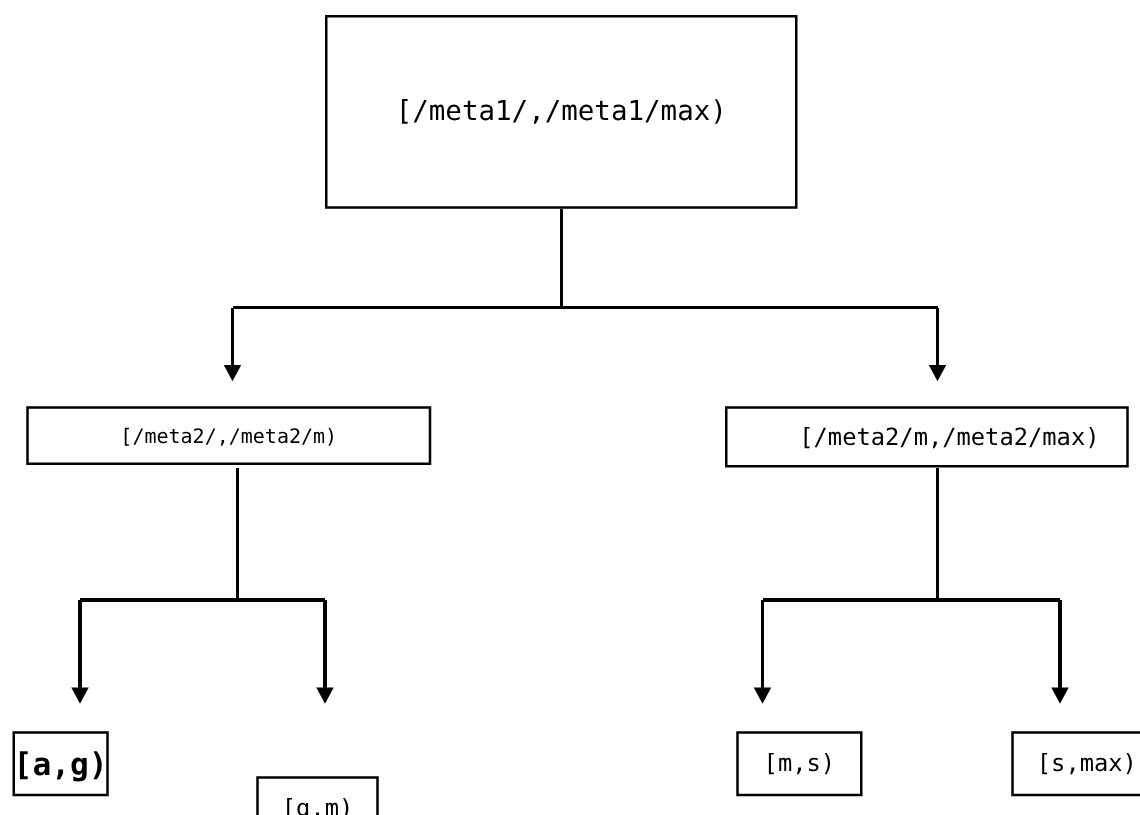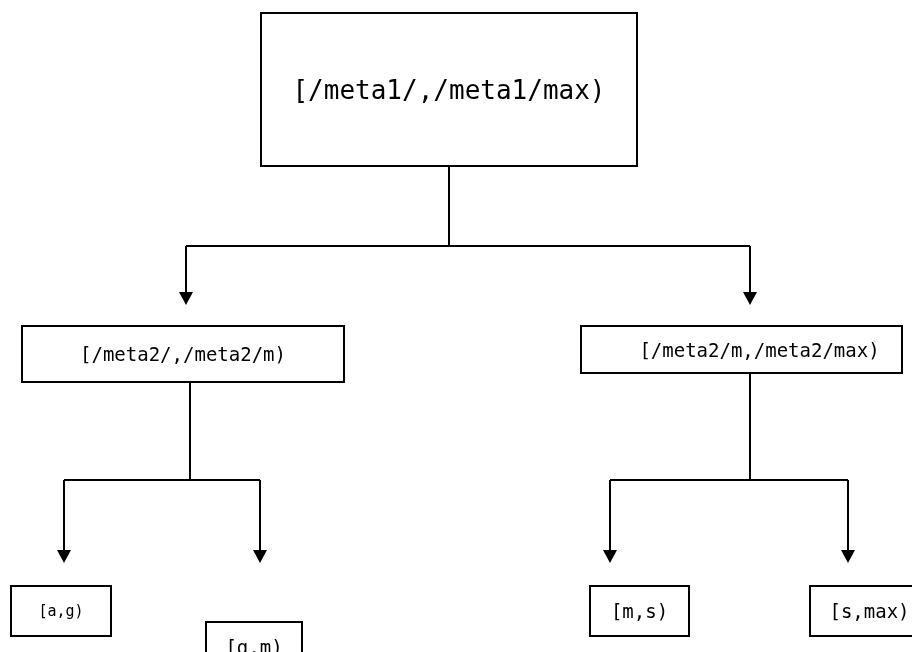--- a/index.html
+++ b/index.html
@@ -38,46 +38,47 @@
     display: block;
     white-space: pre;
     letter-spacing: 0px;
   }
   
   #node-root {
     left: 260px;
     top: 12px;
     width: 378px;
     height: 155px;
-    font-size: 26px;
+    font-size: 22px;
   }
   
   #node-left-mid {
     left: 21px;
     top: 325px;
     width: 324px;
-    height: 58px;
-    font-size: 19px;
+    height: 47px;
+    font-size: 16px;
     text-align: center;
   }
   #node-right-mid {
     left: 580px;
     top: 325px;
     width: 323px;
     height: 49px;
     font-size: 19px;
     padding-left: 36px;
   }
   
   #node-leaf-ag {
     left: 10px;
     top: 585px;
-    width: 102px;
+    width: 77px;
     height: 52px;
-    font-size: 15px;
+    font-size: 25px;
+    font-weight: bold;
   }
   #node-leaf-gm {
     left: 205px;
     top: 585px;
     width: 98px;
     height: 52px;
     font-size: 19px;
     margin-top: 36px;
   }
   #node-leaf-ms {

